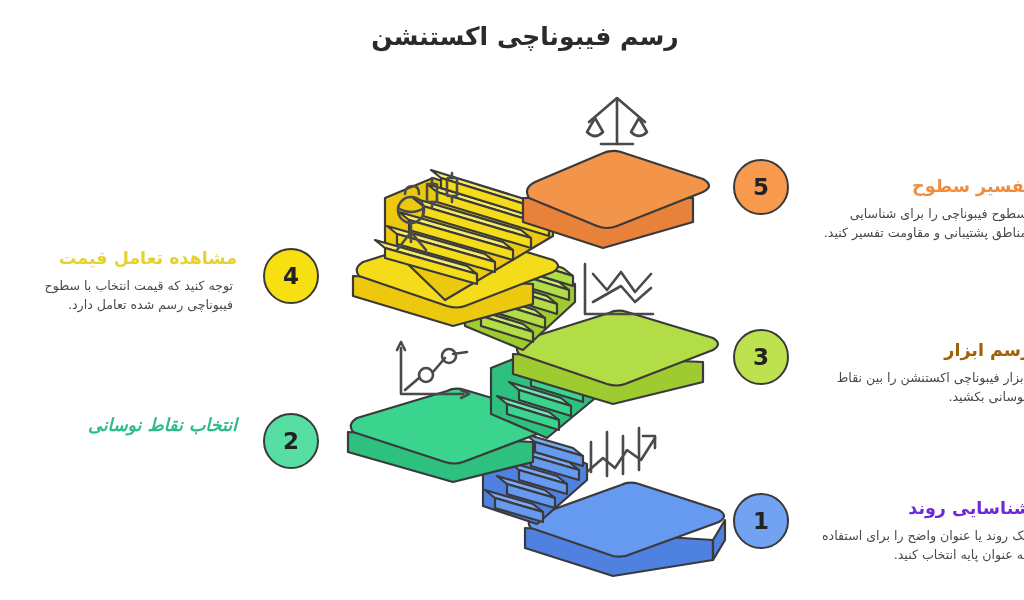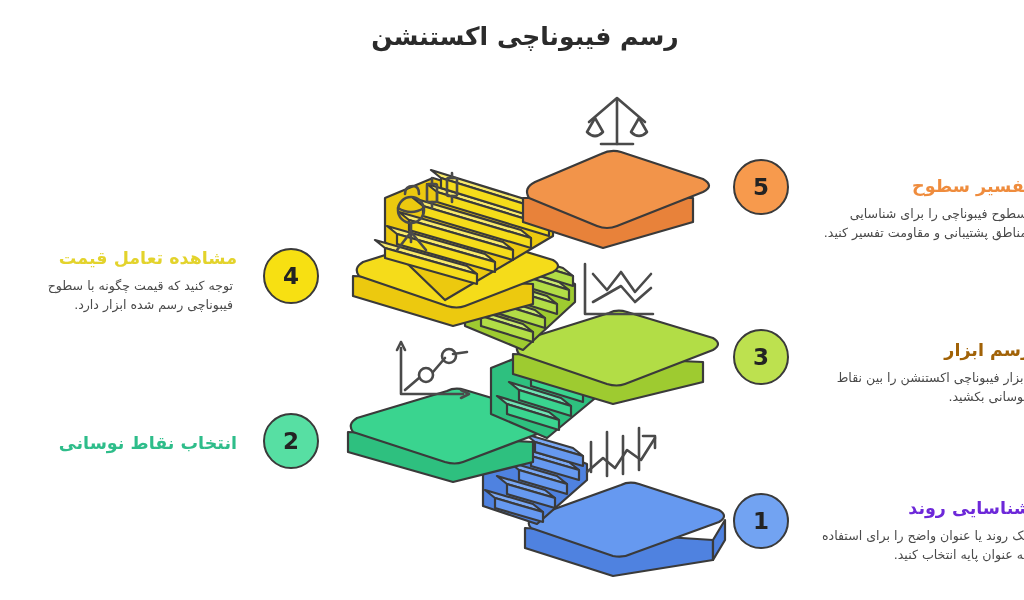--- a/index.html
+++ b/index.html
@@ -233,35 +233,35 @@
   <div class="step-block right" style="top:176px;">
     <div class="step-title" style="color: rgb(239, 140, 61);">تفسیر سطوح</div>
     <div class="step-desc">سطوح فیبوناچی را برای شناسایی مناطق پشتیبانی و مقاومت تفسیر کنید.</div>
   </div>
   <div class="badge" style="top: 159px; left: 720px; background: rgb(247, 154, 77); border: 2px solid rgb(58, 58, 58); color: rgb(35, 35, 35);">
     <span>5</span>
   </div>
 
   <div class="step-block left" style="top:248px;">
     <div class="step-title" style="color: rgb(227, 211, 44);">مشاهده تعامل قیمت</div>
-    <div class="step-desc">توجه کنید که قیمت چگونه با سطوح فیبوناچی رسم شده ابزار دارد.</div>
+    <div class="step-desc">توجه کنید که قیمت انتخاب با سطوح فیبوناچی رسم شده تعامل دارد.</div>
   </div>
   <div class="badge" style="top: 248px; left: 250px; background: rgb(247, 224, 18); border: 2px solid rgb(58, 58, 58); color: rgb(35, 35, 35);">
     <span>4</span>
   </div>
 
   <div class="step-block right" style="top:340px;">
     <div class="step-title" style="color: #a16207;">رسم ابزار</div>
     <div class="step-desc">ابزار فیبوناچی اکستنشن را بین نقاط نوسانی بکشید.</div>
   </div>
   <div class="badge" style="top: 329px; left: 720px; background: rgb(189, 225, 79); border: 2px solid rgb(58, 58, 58); color: rgb(35, 35, 35);">
     <span>3</span>
   </div>
 
-  <div class="step-block left" style="top:433px;">
+  <div class="step-block left" style="top:415px;font-style:italic;">
     <div class="step-title" style="color: rgb(46, 189, 138);">انتخاب نقاط نوسانی</div>
   </div>
   <div class="badge" style="top: 413px; left: 250px; background: rgb(87, 223, 163); border: 2px solid rgb(58, 58, 58); color: rgb(35, 35, 35);">
     <span>2</span>
   </div>
 
   <div class="step-block right" style="top:498px;">
     <div class="step-title" style="color: #6d28d9;">شناسایی روند</div>
     <div class="step-desc">یک روند یا عنوان واضح را برای استفاده به عنوان پایه انتخاب کنید.</div>
   </div>

